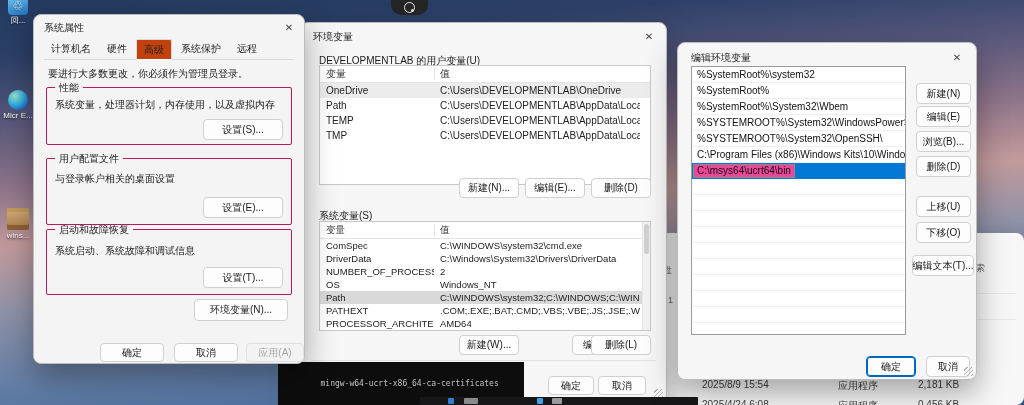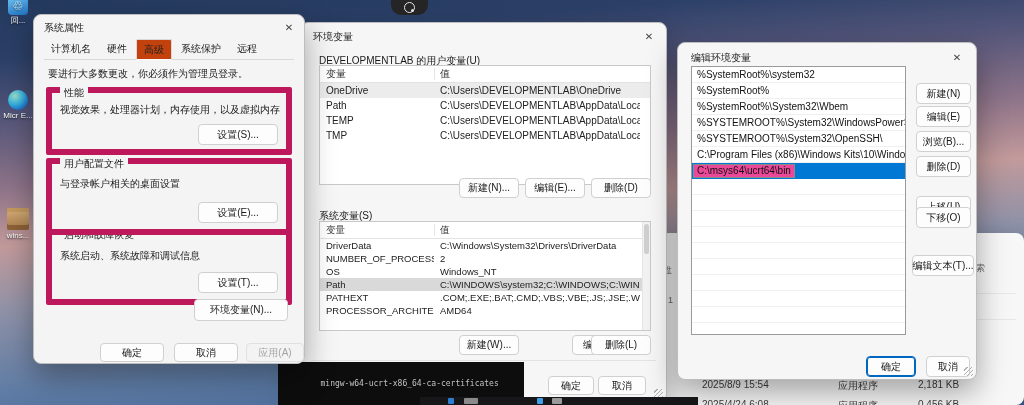--- a/index.html
+++ b/index.html
@@ -37,21 +37,21 @@
   .grip{position:absolute;right:3px;bottom:3px;width:9px;height:9px;
     background:repeating-linear-gradient(135deg,transparent 0,transparent 2px,#b0b0b0 2px,#b0b0b0 3px);}
   
   .dlg1{left:33px;top:14px;width:270px;height:348px;background:#f4f4f4;z-index:5;}
   .dlg1 .dtitle{left:10px;top:6px;}
   .dlg1 .closex{right:6px;top:5px;}
   .tabs{position:absolute;left:10px;top:24px;right:10px;height:20px;border-bottom:1px solid #d9d9d9;display:flex;gap:2px;}
   .tab{padding:3px 7px 4px 7px;font-size:10px;color:#222;}
   .tab.sel{background:#c2410c;border:1px solid #d9d9d9;border-bottom-color:#fcfcfc;margin-bottom:-1px;border-radius:2px 2px 0 0;}
   .note{position:absolute;left:14px;top:52px;}
-  .gbox{position:absolute;left:12px;right:12px;border:6px solid #be185d;border-radius:2px;}
+  .gbox{position:absolute;left:12px;right:12px;border:1px solid #be185d;border-radius:2px;}
   .glabel{position:absolute;top:-7px;left:8px;background:#f4f4f4;padding:0 4px;}
   .gdesc{position:absolute;left:8px;white-space:nowrap;}
   .gbtn{right:8px;width:78px;height:19px;}
   .g-perf{top:72px;height:56px;} .g-perf .gdesc{top:10px;} .g-perf .gbtn{top:31px;}
   .g-prof{top:143px;height:65px;} .g-prof .gdesc{top:13px;} .g-prof .gbtn{top:38px;}
   .g-start{top:214px;height:64px;} .g-start .gdesc{top:14px;} .g-start .gbtn{top:37px;}
   .envbtn{right:16px;top:284px;width:92px;height:20px;}
   .d1ok{left:66px;top:328px;width:62px;height:17px;}
   .d1cancel{left:140px;top:328px;width:62px;height:17px;}
   .d1apply{left:212px;top:328px;width:56px;height:17px;}
@@ -83,21 +83,21 @@
   .dlg3{left:677px;top:42px;width:298px;height:336px;z-index:9;}
   .dlg3 .dtitle{left:13px;top:8px;}
   .dlg3 .closex{right:10px;top:7px;}
   .listbox{position:absolute;left:13px;top:23px;width:213px;height:267px;background:#fff;border:1px solid #9a9a9a;overflow:hidden;
     background-image:repeating-linear-gradient(180deg,transparent 0,transparent 15px,#f0f0f0 15px,#f0f0f0 16px);}
   .litem{height:16px;line-height:16px;padding:0 5px;white-space:nowrap;overflow:hidden;color:#111;}
   .editing{background:#0078d4;padding:0;display:flex;align-items:center;}
   .editbox{display:inline-block;height:12px;line-height:12px;background:#ec4899;border:1px solid #8a8a8a;padding:0 3px;margin-left:1px;max-width:150px;white-space:nowrap;overflow:hidden;}
   .dlg3 .btn{left:238px;width:53px;height:19px;}
   .b-new{top:40px;} .b-edit{top:63px;} .b-browse{top:88px;} .b-del{top:113px;}
-  .b-up{top:153px;} .b-down{top:164px;} .b-text{top:212px;left:234px !important;width:60px !important;}
+  .b-up{top:153px;} .b-down{top:179px;} .b-text{top:212px;left:234px !important;width:60px !important;}
   .d3ok{left:188px !important;top:313px;width:48px !important;height:17px;}
   .d3cancel{left:248px !important;top:313px;width:42px !important;height:17px;}
 </style>
 </head>
 <body>
 
 <div class="stage">
 
   <div class="widget">
     <div class="ring"></div>
@@ -167,20 +167,24 @@
       <div class="btn bd">删除(D)</div>
     </div>
 
     <div class="seclabel" style="top:186px;">系统变量(S)</div>
     <div class="tbl tbl-sys">
       <div class="thead">
         <span class="c1">变量</span>
         <span class="c2">值</span>
       </div>
       <div class="trow">
+        <span class="c1">ComSpec</span>
+        <span class="c2">C:\WINDOWS\system32\cmd.exe</span>
+      </div>
+      <div class="trow">
         <span class="c1">DriverData</span>
         <span class="c2">C:\Windows\System32\Drivers\DriverData</span>
       </div>
       <div class="trow">
         <span class="c1">NUMBER_OF_PROCESSORS</span>
         <span class="c2">2</span>
       </div>
       <div class="trow">
         <span class="c1">OS</span>
         <span class="c2">Windows_NT</span>
@@ -235,21 +239,21 @@
       <div class="tab">计算机名</div>
       <div class="tab">硬件</div>
       <div class="tab sel">高级</div>
       <div class="tab">系统保护</div>
       <div class="tab">远程</div>
     </div>
     <div class="note">要进行大多数更改，你必须作为管理员登录。</div>
 
     <div class="gbox g-perf">
       <span class="glabel">性能</span>
-      <div class="gdesc">视觉效果，处理器计划，内存使用，以及虚拟内存</div>
+      <div class="gdesc">系统变量，处理器计划，内存使用，以及虚拟内存</div>
       <div class="btn gbtn">设置(S)...</div>
     </div>
     <div class="gbox g-start">
       <span class="glabel">启动和故障恢复</span>
       <div class="gdesc">系统启动、系统故障和调试信息</div>
       <div class="btn gbtn">设置(T)...</div>
     </div>
     <div class="gbox g-prof">
       <span class="glabel">用户配置文件</span>
       <div class="gdesc">与登录帐户相关的桌面设置</div>

